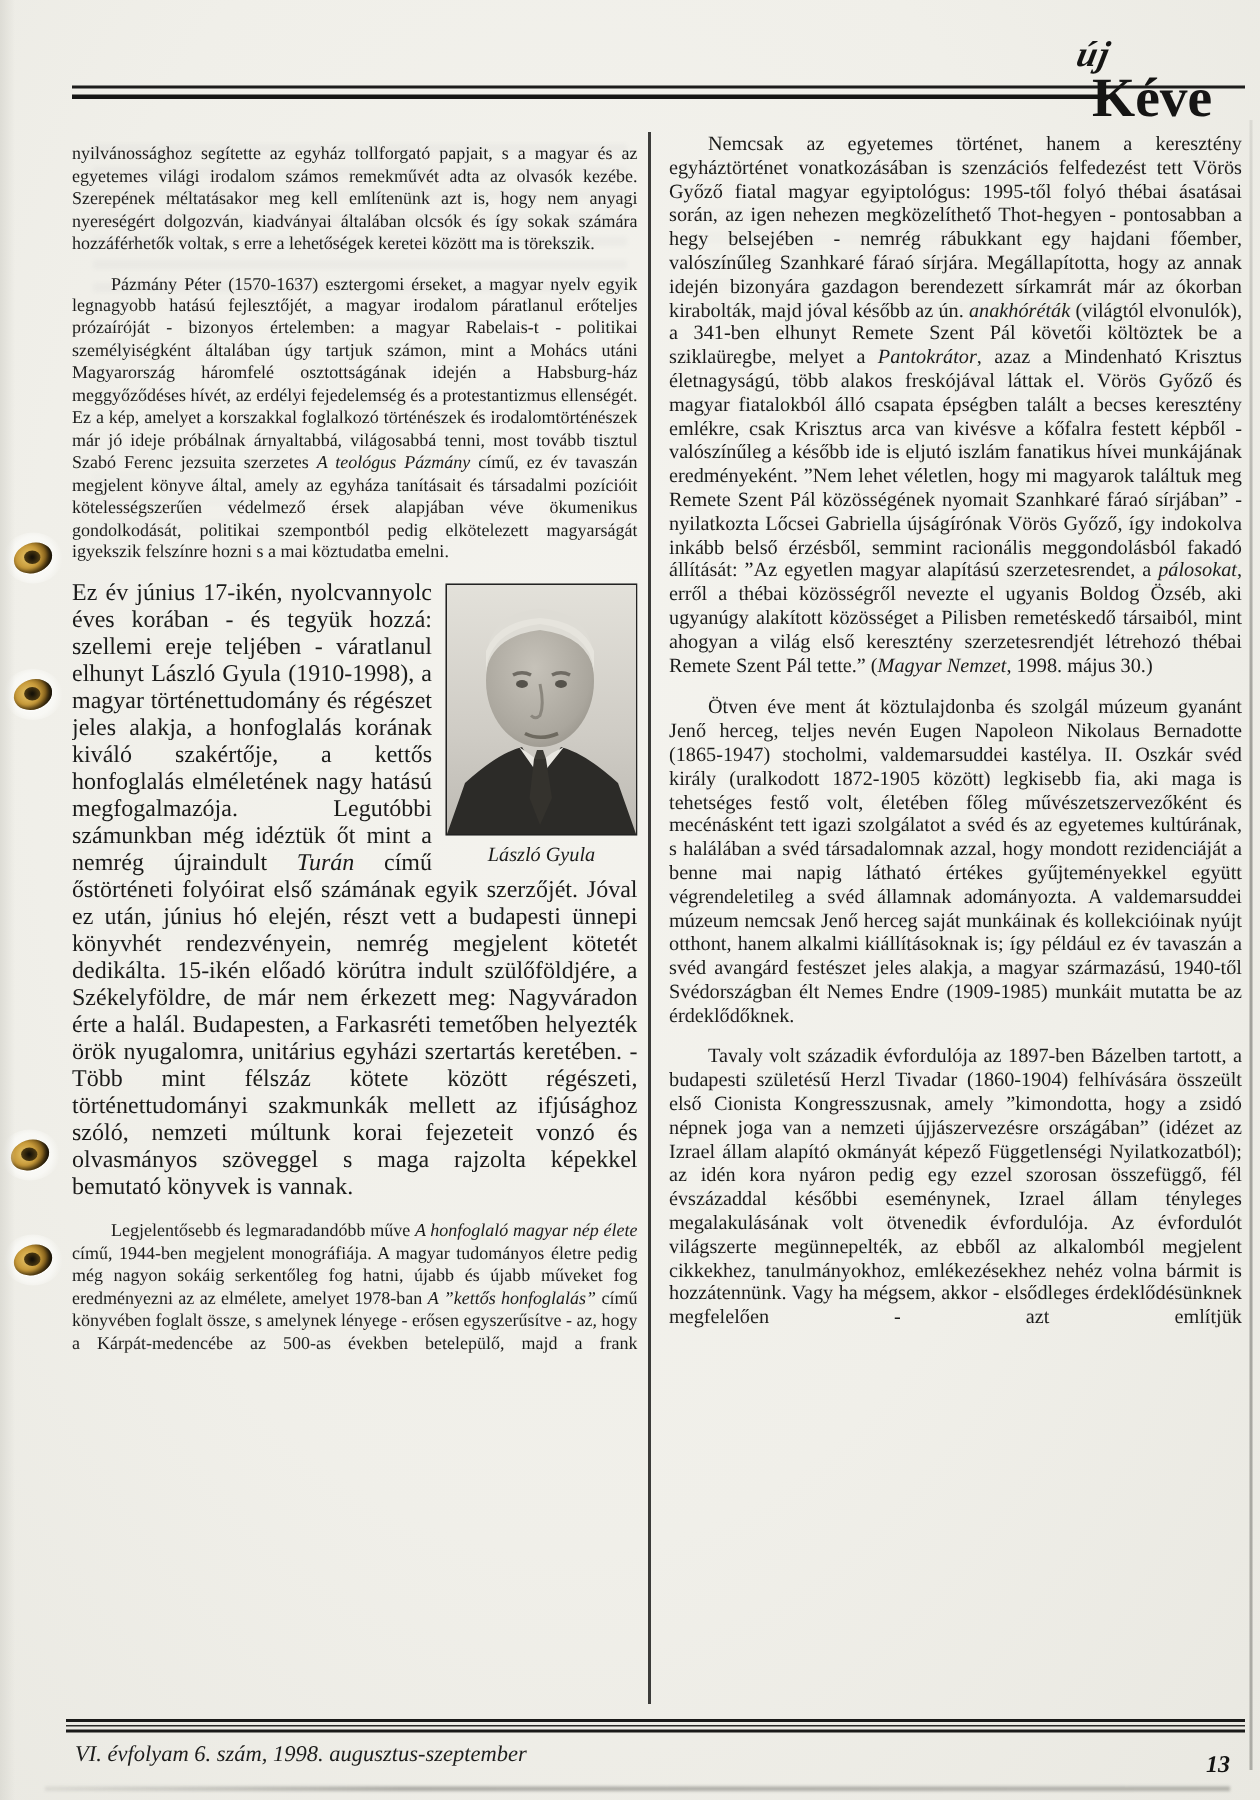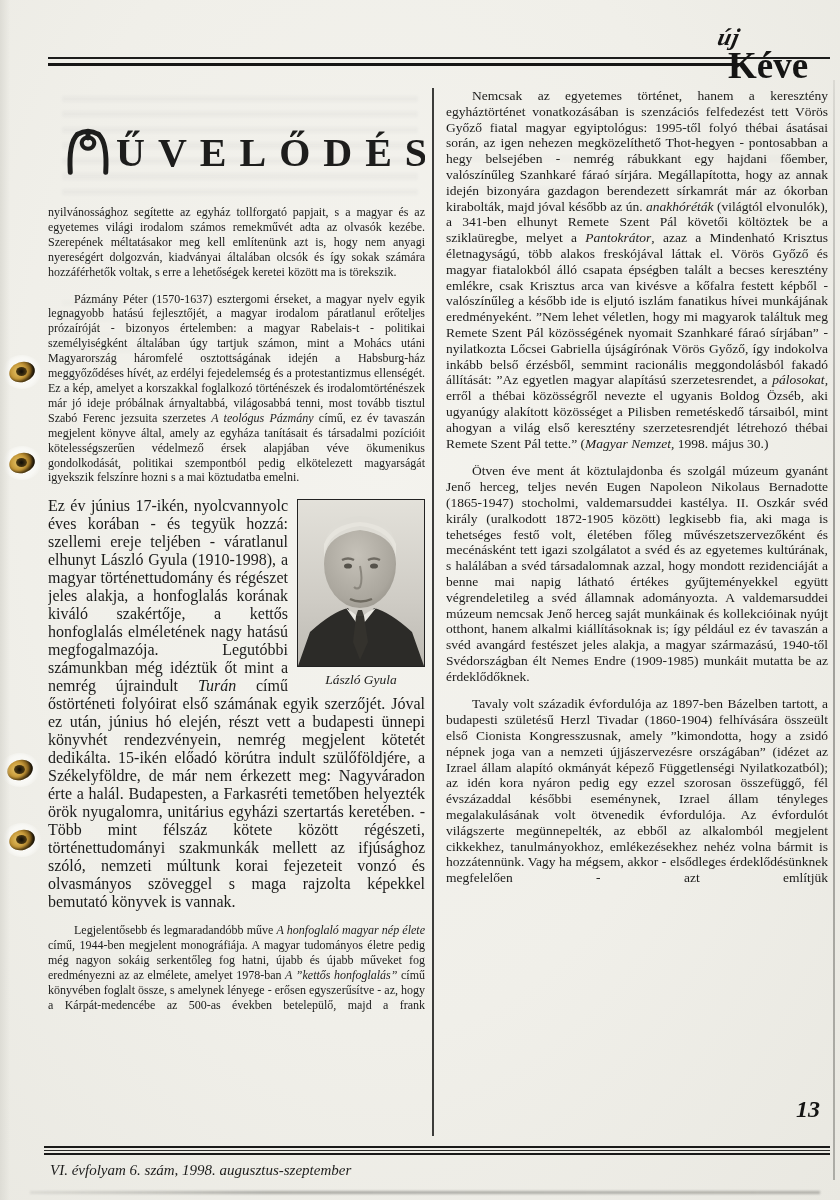--- a/index.html
+++ b/index.html
@@ -89,22 +89,22 @@
 
   
   .rule-bottom{position:absolute;left:44px;top:1146px;width:786px;height:10px;}
   .rule-bottom .l1{position:absolute;top:0;left:0;right:0;height:2px;background:#1a1a19;}
   .rule-bottom .l2{position:absolute;top:4px;left:0;right:0;height:1px;background:#2a2a28;}
   .rule-bottom .l3{position:absolute;top:7px;left:0;right:0;height:2px;background:#1a1a19;}
   .footer-issue{
     position:absolute;left:50px;top:1162px;font-style:italic;font-size:15px;color:#1d1d1c;
   }
   .footer-page{
-    position:absolute;right:20px;top:1096px;font-style:italic;font-weight:bold;
-    font-size:24px;color:#141413;
+    position:absolute;right:20px;top:1168px;font-style:italic;font-weight:bold;
+    font-size:16px;color:#141413;
   }
 </style>
 </head>
 <body>
 
 <div class="page">
 
   <div class="rule-top-thin"></div>
   <div class="rule-top-thick"></div>
   <div class="logo">
@@ -133,32 +133,20 @@
     </div>
   <div class="hole" style="left:9px;top:830px;">
       <i class="halo"></i>
       <i class="ring"></i>
       <i class="core"></i>
     </div>
 
   <div class="divider"></div>
 
   <div class="col col-left">
-    <div class="heading">
-      <svg class="initial" viewBox="0 0 44 42" aria-label="M">
-        <g fill="none" stroke="#1d1d1c" stroke-width="4.2" stroke-linecap="round">
-          <path d="M7 39 Q5.5 14 13 7"></path>
-          <path d="M13 7 Q22 1.5 31 7"></path>
-          <path d="M31 7 Q38.5 14 37 39"></path>
-          <path d="M22 6 L22 10"></path>
-        </g>
-        <path d="M22 9.5 C17.5 9.5 15.5 13.5 17.5 16.8 C19.3 19.8 24.7 19.8 26.5 16.8 C28.5 13.5 26.5 9.5 22 9.5 Z" fill="none" stroke="#1d1d1c" stroke-width="3.4"></path>
-      </svg>
-      <span class="rest">ŰVELŐDÉS</span>
-    </div>
 
     <p><span>nyilvánossághoz segítette az egyház tollforgató papjait, s a magyar és az egyetemes világi irodalom számos remekművét adta az olvasók kezébe. Szerepének méltatásakor meg kell említenünk azt is, hogy nem anyagi nyereségért dolgozván, kiadványai általában olcsók és így sokak számára hozzáférhetők voltak, s erre a lehetőségek keretei között ma is törekszik.</span></p>
     <p class="ind"><span>Pázmány Péter (1570-1637) esztergomi érseket, a magyar nyelv egyik legnagyobb hatású fejlesztőjét, a magyar irodalom páratlanul erőteljes prózaíróját - bizonyos értelemben: a magyar Rabelais-t - politikai személyiségként általában úgy tartjuk számon, mint a Mohács utáni Magyarország háromfelé osztottságának idején a Habsburg-ház meggyőződéses hívét, az erdélyi fejedelemség és a protestantizmus ellenségét. Ez a kép, amelyet a korszakkal foglalkozó történészek és irodalomtörténészek már jó ideje próbálnak árnyaltabbá, világosabbá tenni, most tovább tisztul Szabó Ferenc jezsuita szerzetes </span><i>A teológus Pázmány</i><span> című, ez év tavaszán megjelent könyve által, amely az egyháza tanításait és társadalmi pozícióit kötelességszerűen védelmező érsek alapjában véve ökumenikus gondolkodását, politikai szempontból pedig elkötelezett magyarságát igyekszik felszínre hozni s a mai köztudatba emelni.</span></p>
     <p class="ind">
       </p><figure class="photo">
         <div class="photo-frame">
           <svg viewBox="0 0 126 166">
             <defs>
               <linearGradient id="bgGrad" x1="0" y1="0" x2="0" y2="1">
                 <stop offset="0" stop-color="#e3e1da"></stop>

